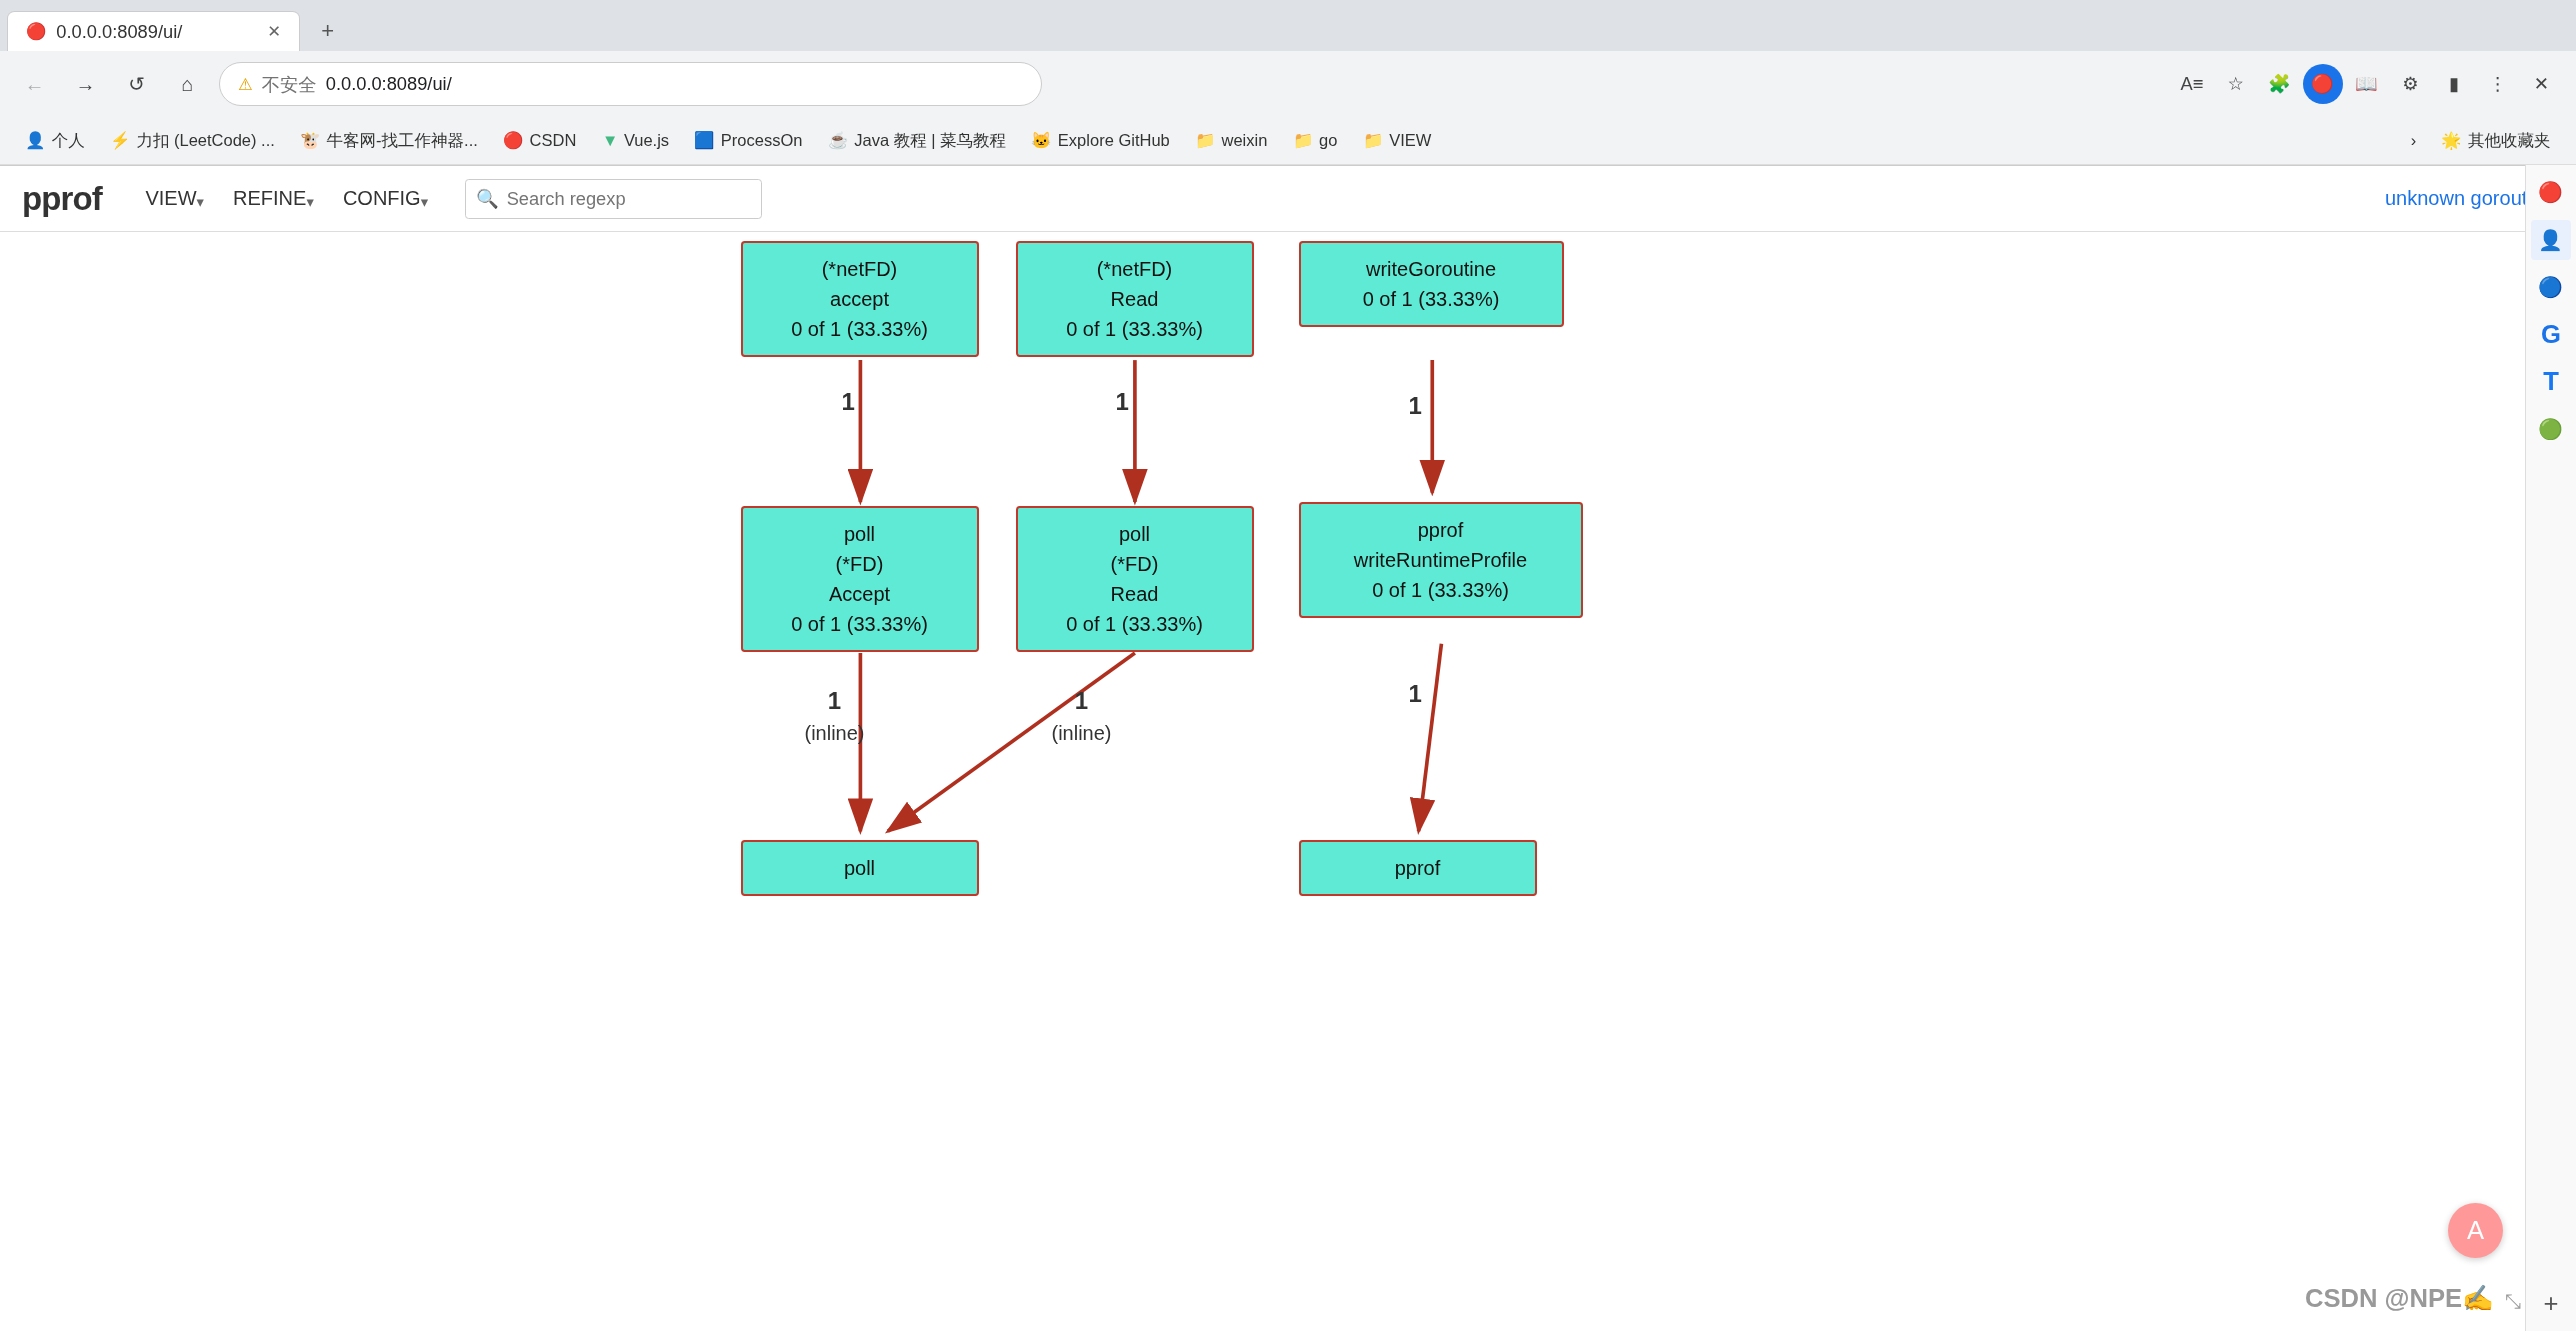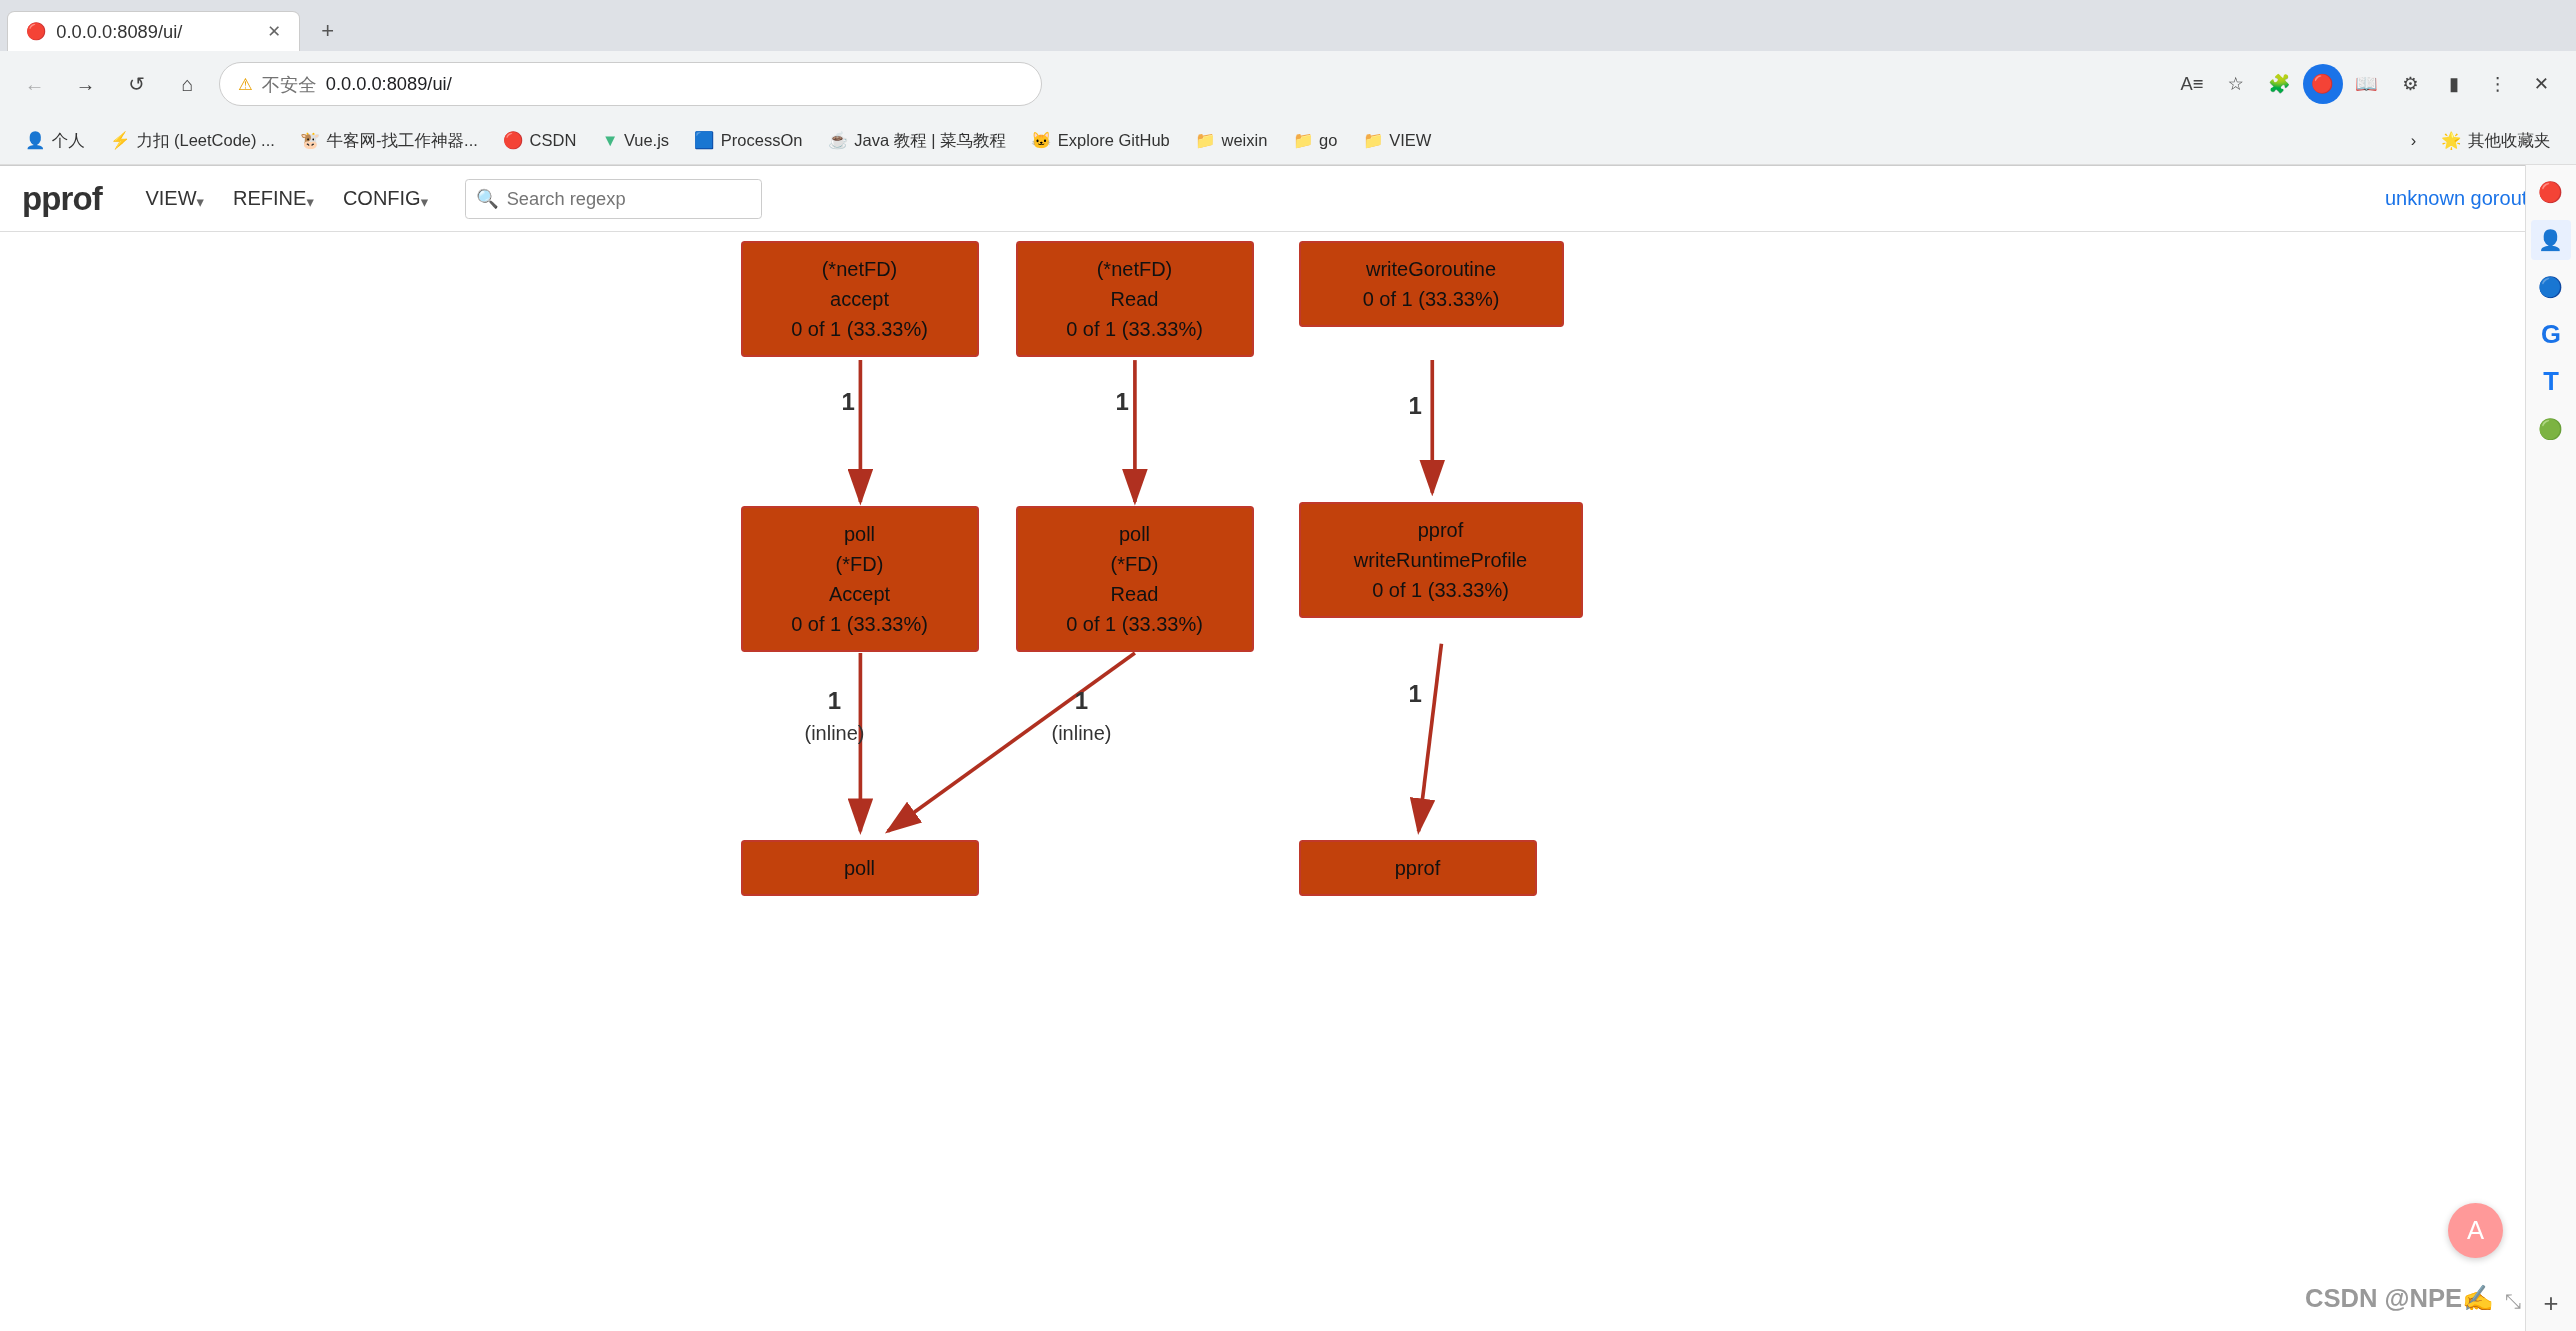--- a/index.html
+++ b/index.html
@@ -189,21 +189,21 @@
       width: 1464px;
       height: 1281px;
       position: relative;
       margin: 0 auto;
     }
 
     
     .node {
       position: absolute;
       border: 2.7px solid #c0392b;
-      background: #c2410c;
+      background: #5eead4;
       border-radius: 3.7px;
       text-align: center;
       padding: 11px 14.6px;
       font-size: 20px;
       line-height: 1.5;
       color: #111;
       cursor: pointer;
     }
 
     

